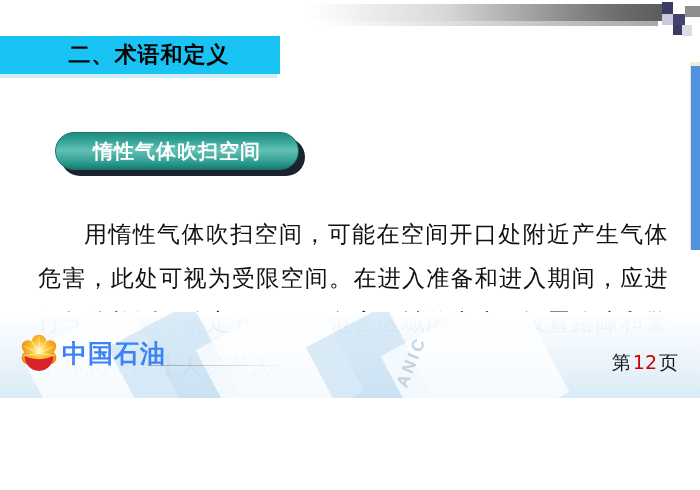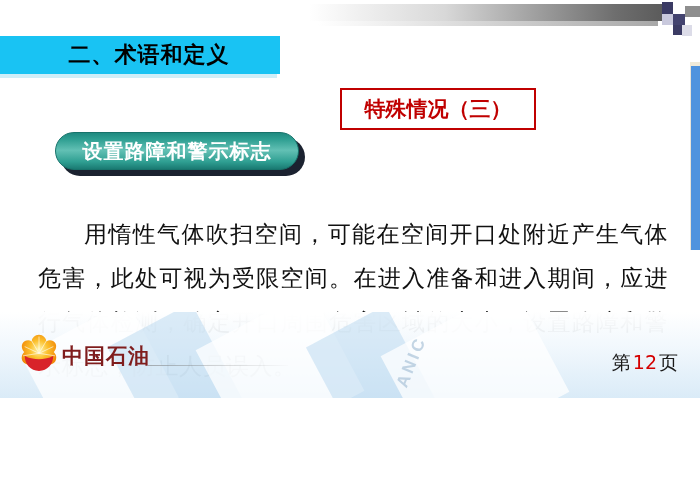--- a/index.html
+++ b/index.html
@@ -216,22 +216,22 @@
     position: absolute;
     left: 18px;
     bottom: 22px;
     width: 42px;
     height: 42px;
   }
   .logo-brand {
     position: absolute;
     left: 62px;
     bottom: 28px;
-    color: #7f1d1d;
-    font-size: 21px;
+    color: #3b82f6;
+    font-size: 25px;
     font-weight: bold;
     letter-spacing: 1px;
     font-family: "DejaVu Sans", "Liberation Sans", sans-serif;
   }
   .logo-rule {
     position: absolute;
     left: 148px;
     bottom: 32px;
     width: 140px;
     height: 1px;
@@ -270,26 +270,25 @@
   <div class="sq sq-lav2" style="left:682px; top:25px; width:10px; height:11px;"></div>
   <div class="sq sq-white" style="left:692px; top:17px; width:8px;  height:19px;"></div>
 
   <div class="right-strip"></div>
   <div class="right-strip-cap"></div>
 
   <div class="title-banner"></div>
   <div class="title-banner-shadow"></div>
   <div class="title-text">二、术语和定义</div>
 
-  <div class="red-box">特殊情况（三）</div>
 
   <div class="pill-wrap">
     <div class="pill-shadow"></div>
     <div class="pill">
-      <span class="pill-label">设置路障和警示标志</span>
+      <span class="pill-label">惰性气体吹扫空间</span>
     </div>
   </div>
 
   <div class="body-text">用惰性气体吹扫空间，可能在空间开口处附近产生气体危害，此处可视为受限空间。在进入准备和进入期间，应进行气体检测，确定开口周围危害区域的大小，设置路障和警示标志，防止人员误入。</div>
 
   <div class="footer-watermark">
     <div class="wm-base"></div>
     <div class="wm-shape" style="left:40px;  bottom:-34px; width:120px; height:110px;"></div>
     <div class="wm-shape2" style="left:130px; bottom:-40px; width:95px;  height:120px;"></div>
     <div class="wm-shape" style="left:215px; bottom:-30px; width:130px; height:115px;"></div>

